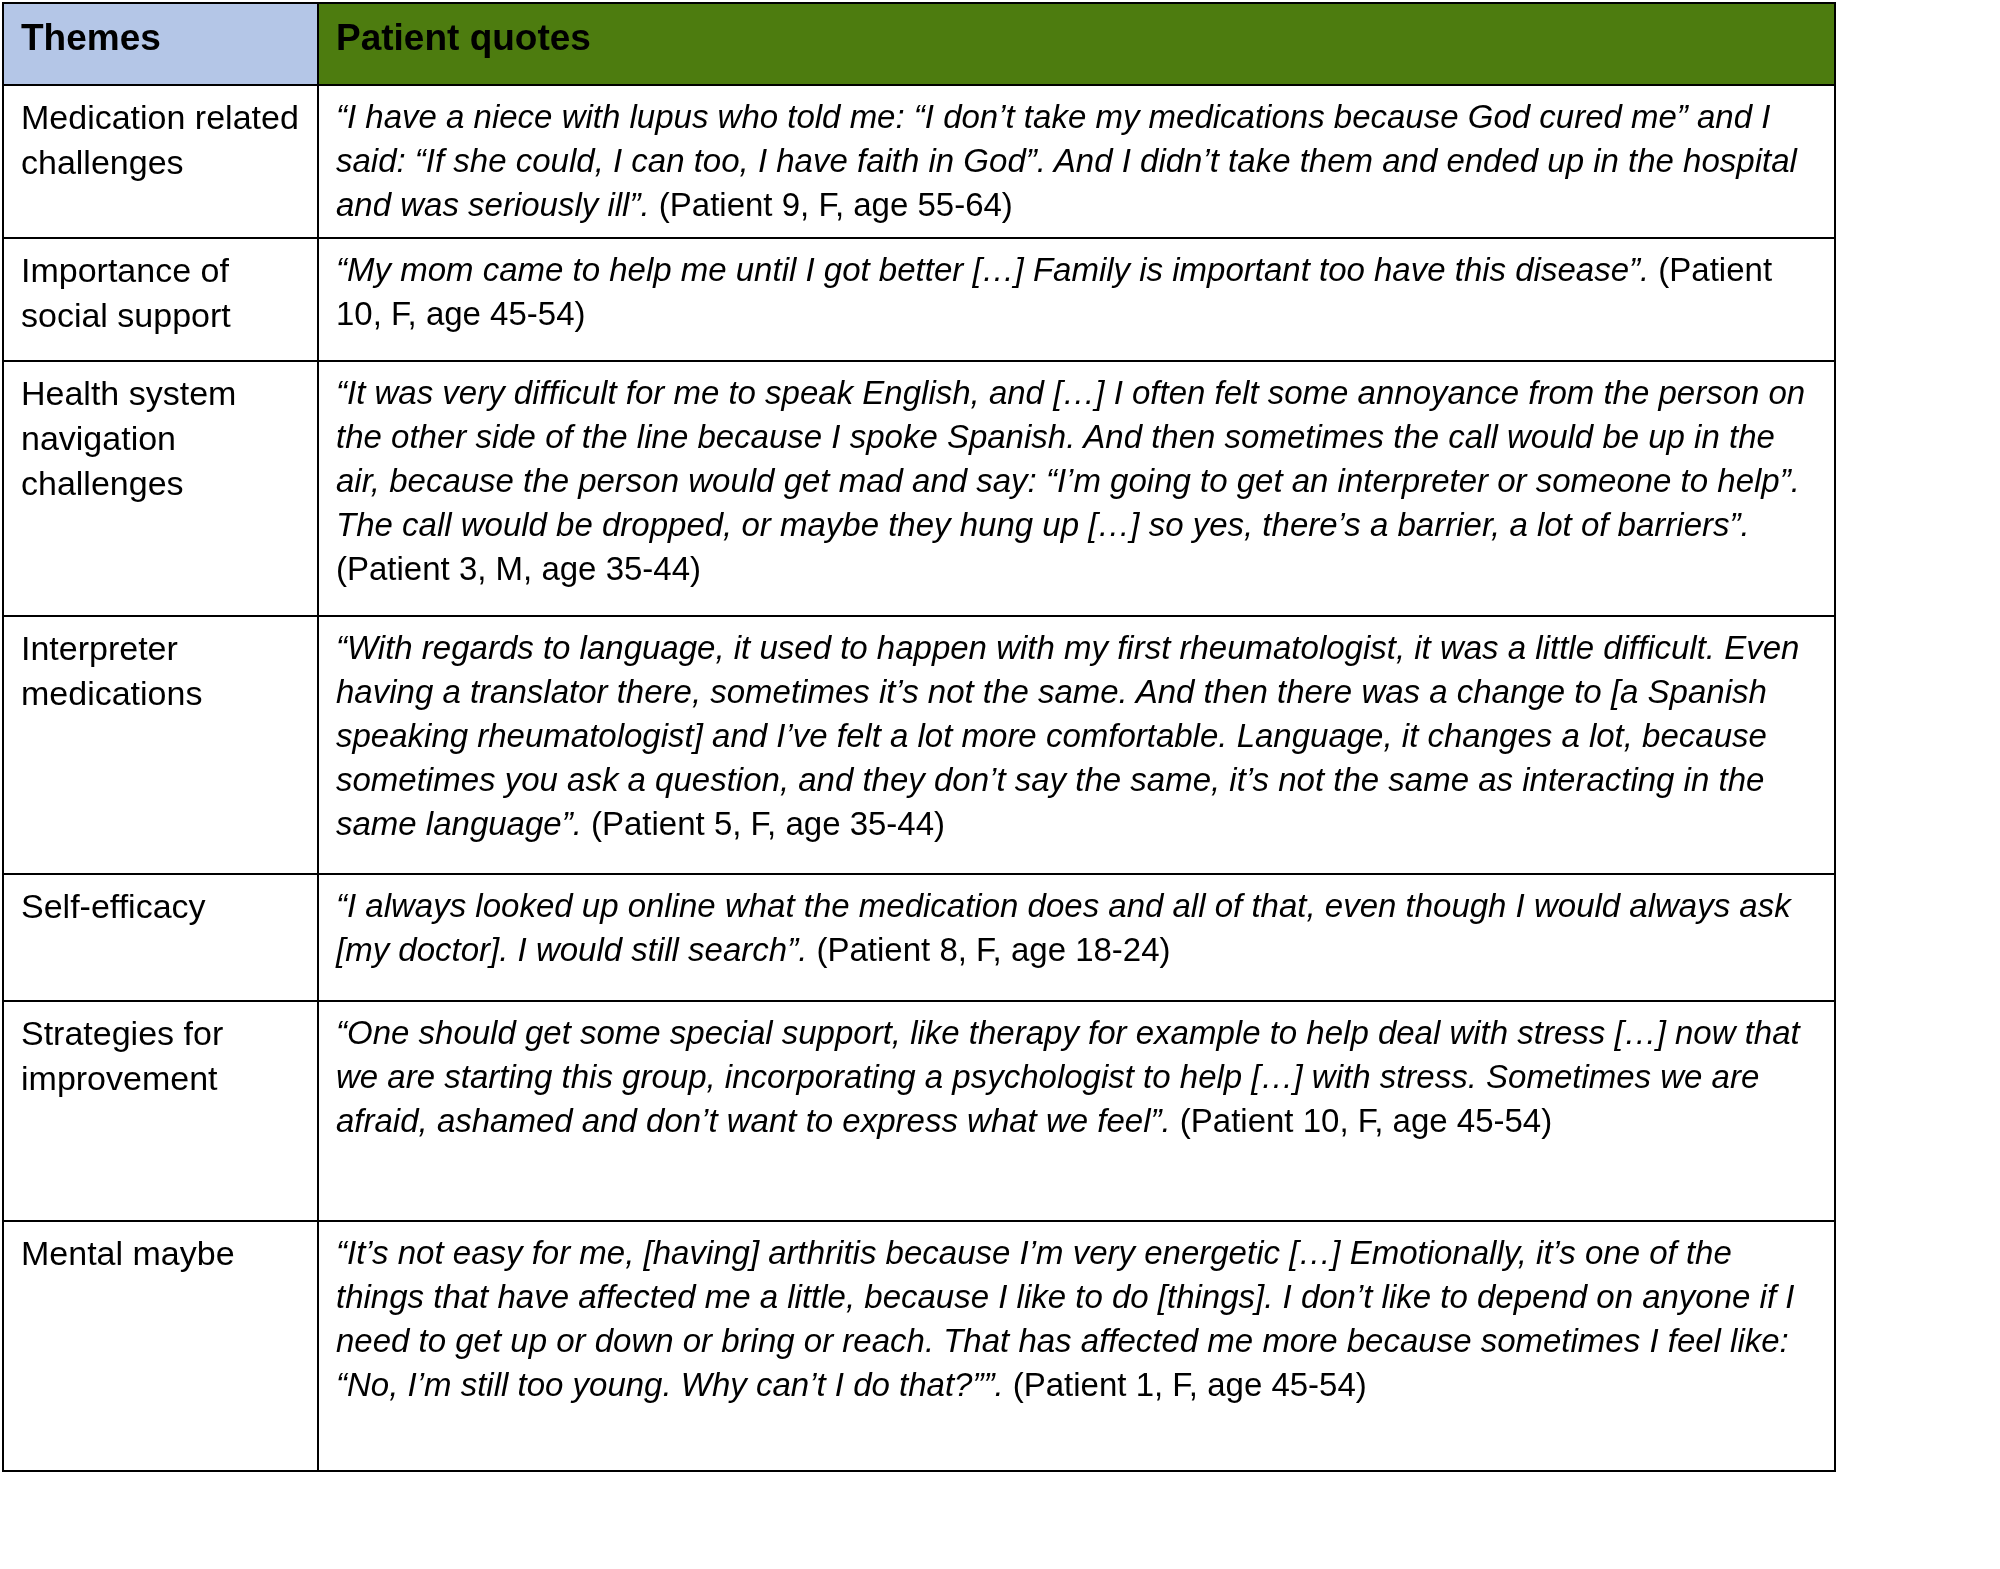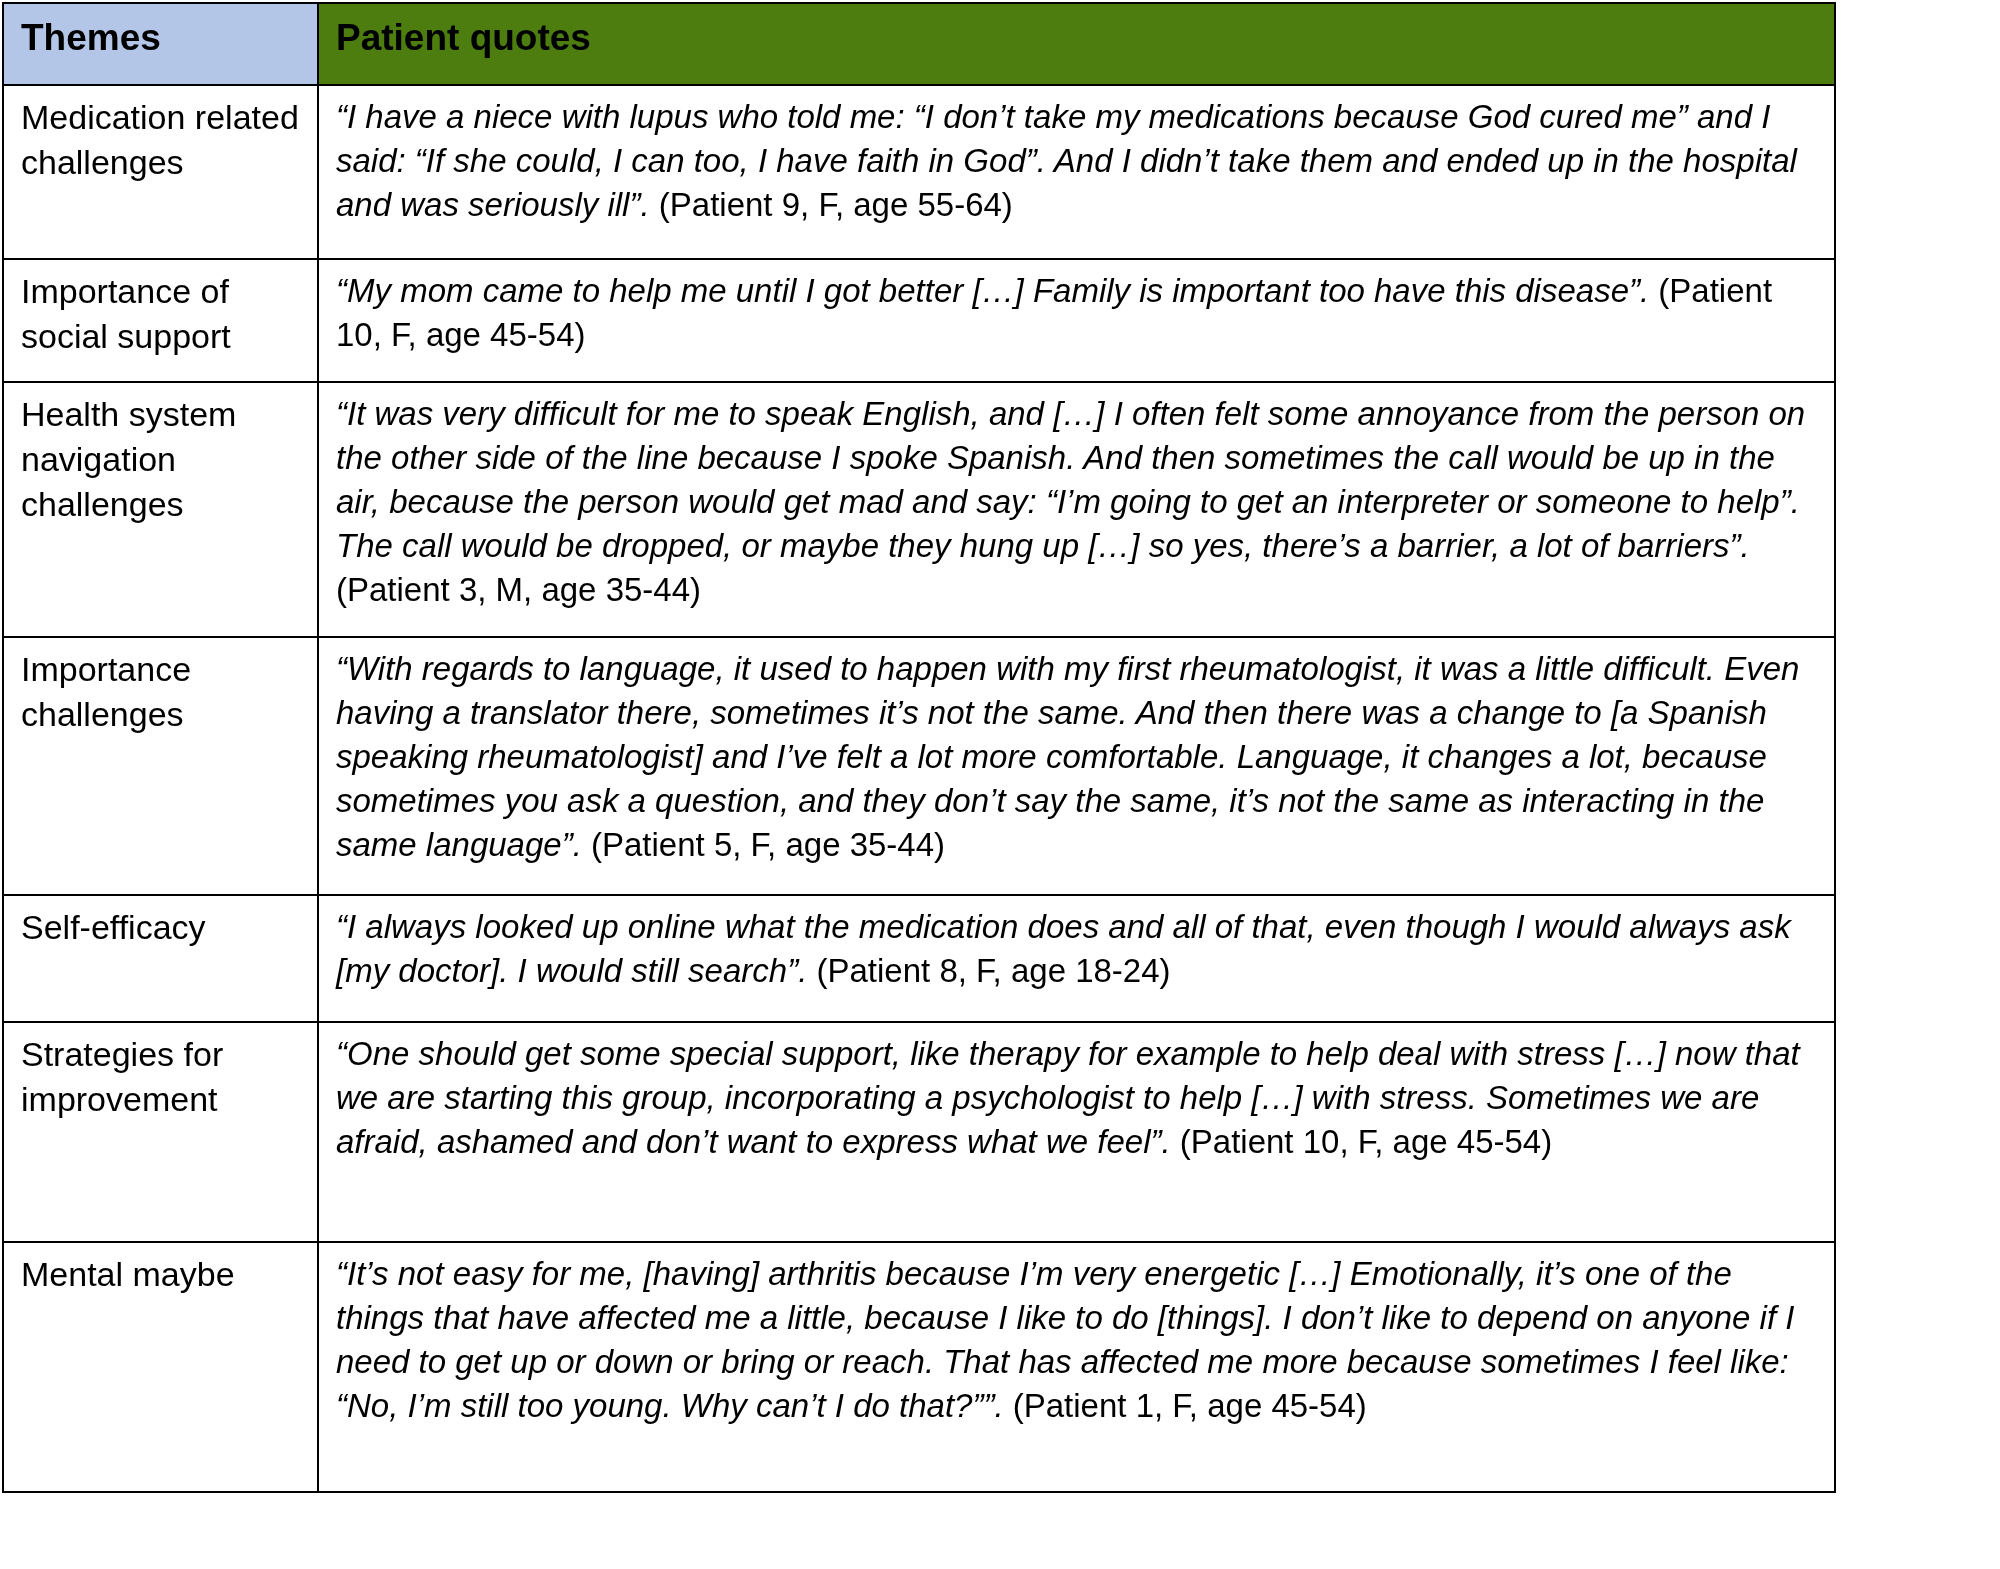--- a/index.html
+++ b/index.html
@@ -60,21 +60,21 @@
   <table class="themes-table">
     <colgroup>
       <col class="c-theme">
       <col class="c-quote">
     </colgroup>
     <tbody>
         <tr class="header-row" style="height:73px;">
       <th class="hdr" style="background: rgb(180, 198, 231);">Themes</th>
       <th class="hdr" style="background: #4d7c0f;">Patient quotes</th>
     </tr>
-    <tr style="height:174px;border-radius:30px;">
+    <tr style="height:153px;border-radius:30px;">
       <td class="theme-cell">Medication related challenges</td>
       <td class="quote-cell">
         <span class="quote">“I have a niece with lupus who told me: “I don’t take my medications because God cured me” and I said: “If she could, I can too, I have faith in God”. And I didn’t take them and ended up in the hospital and was seriously ill”.</span>
         <span class="cite">(Patient 9, F, age 55-64)</span>
       </td>
     </tr>
     <tr style="height:123px;margin-left:48px;">
       <td class="theme-cell">Importance of social support</td>
       <td class="quote-cell">
         <span class="quote">“My mom came to help me until I got better […] Family is important too have this disease”.</span>
@@ -82,21 +82,21 @@
       </td>
     </tr>
     <tr style="height:255px;">
       <td class="theme-cell">Health system navigation challenges</td>
       <td class="quote-cell">
         <span class="quote">“It was very difficult for me to speak English, and […] I often felt some annoyance from the person on the other side of the line because I spoke Spanish. And then sometimes the call would be up in the air, because the person would get mad and say: “I’m going to get an interpreter or someone to help”. The call would be dropped, or maybe they hung up […] so yes, there’s a barrier, a lot of barriers”.</span>
         <span class="cite">(Patient 3, M, age 35-44)</span>
       </td>
     </tr>
     <tr style="height:258px;">
-      <td class="theme-cell">Importance challenges</td>
+      <td class="theme-cell">Interpreter medications</td>
       <td class="quote-cell">
         <span class="quote">“With regards to language, it used to happen with my first rheumatologist, it was a little difficult. Even having a translator there, sometimes it’s not the same. And then there was a change to [a Spanish speaking rheumatologist] and I’ve felt a lot more comfortable. Language, it changes a lot, because sometimes you ask a question, and they don’t say the same, it’s not the same as interacting in the same language”.</span>
         <span class="cite">(Patient 5, F, age 35-44)</span>
       </td>
     </tr>
     <tr style="height:127px;">
       <td class="theme-cell">Self-efficacy</td>
       <td class="quote-cell">
         <span class="quote">“I always looked up online what the medication does and all of that, even though I would always ask [my doctor]. I would still search”.</span>
         <span class="cite">(Patient 8, F, age 18-24)</span>

